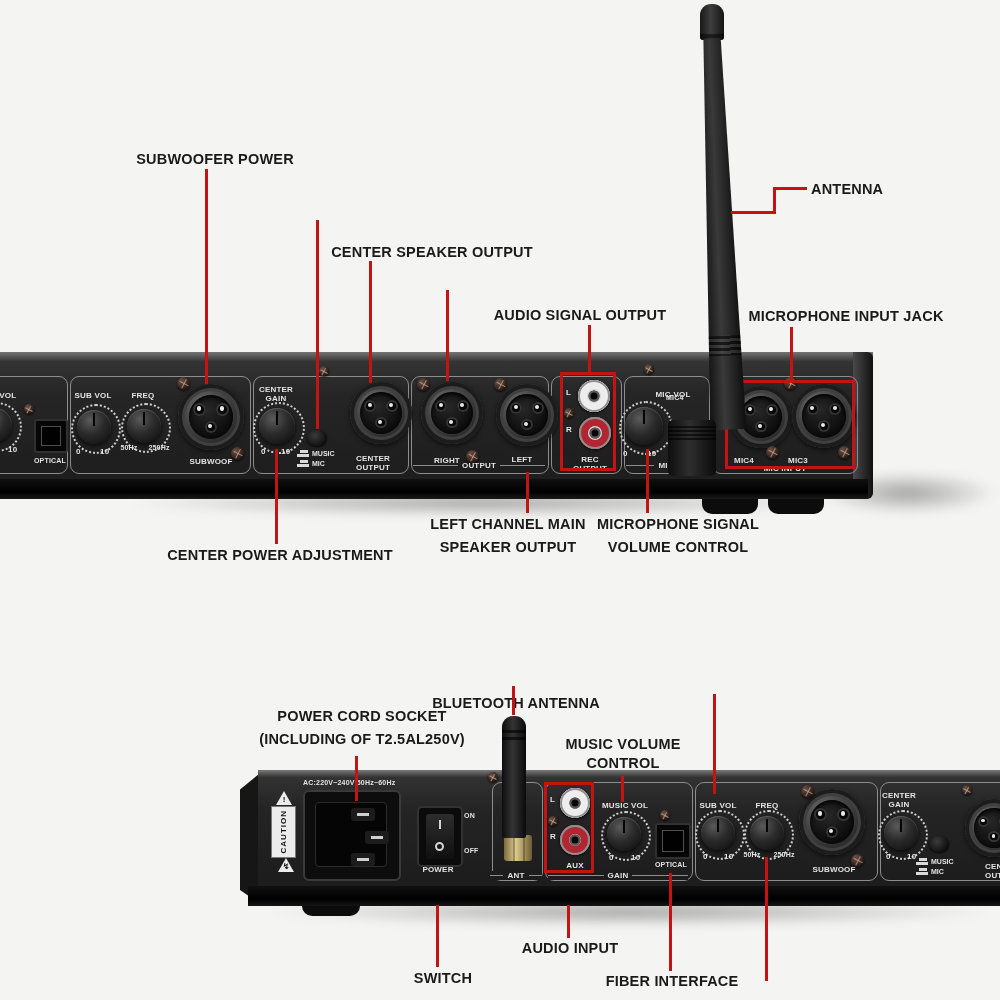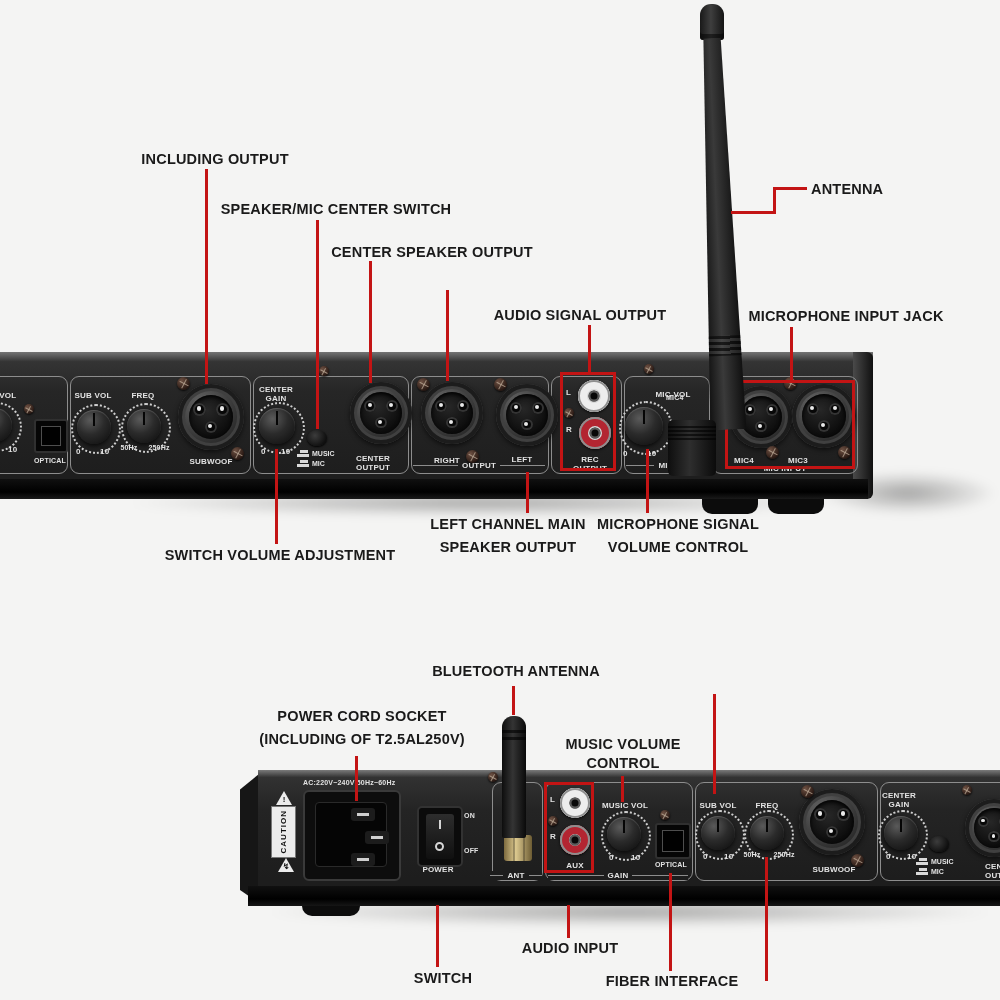--- a/index.html
+++ b/index.html
@@ -210,45 +210,44 @@
       <div class="a" style="left:0;top:298px;width:100%;height:20px;
            background:repeating-linear-gradient(180deg,rgba(0,0,0,.55) 0 3px,rgba(255,255,255,.06) 3px 6px)"></div>
     </div>
     <div class="a" style="left:668px;top:420px;width:48px;height:56px;border-radius:5px;
                 background:linear-gradient(90deg,#0e0e0e,#2e2e2e 45%,#0b0b0b)">
       <div class="a" style="left:0;top:6px;width:100%;height:14px;
            background:repeating-linear-gradient(180deg,rgba(0,0,0,.6) 0 2px,transparent 2px 4px)"></div>
     </div>
   </div>
 
-  <div class="callout cc" style="left:215px;top:150px">INCLUDING OUTPUT</div>
+  <div class="callout cc" style="left:215px;top:150px">SUBWOOFER POWER</div>
   <div class="vl" style="left:205px;top:169px;height:215px"></div>
 
-  <div class="callout cc" style="left:336px;top:200px">SPEAKER/MIC CENTER SWITCH</div>
   <div class="vl" style="left:316px;top:220px;height:209px"></div>
 
   <div class="callout cc" style="left:432px;top:243px">CENTER SPEAKER OUTPUT</div>
   <div class="vl" style="left:369px;top:261px;height:122px"></div>
 
   <div class="vl" style="left:446px;top:290px;height:91px"></div>
 
   <div class="callout cc" style="left:580px;top:306px">AUDIO SIGNAL OUTPUT</div>
   <div class="vl" style="left:588px;top:325px;height:50px"></div>
   <div class="hbox" style="left:560px;top:372px;width:56px;height:99px"></div>
 
   <div class="callout" style="left:811px;top:180px">ANTENNA</div>
   <div class="hl" style="left:773px;top:187px;width:34px"></div>
   <div class="vl" style="left:773px;top:187px;height:27px"></div>
   <div class="hl" style="left:731px;top:211px;width:45px"></div>
 
   <div class="callout cc" style="left:846px;top:307px">MICROPHONE INPUT JACK</div>
   <div class="vl" style="left:790px;top:327px;height:56px"></div>
   <div class="hbox" style="left:725px;top:380px;width:130px;height:89px"></div>
 
-  <div class="callout cc" style="left:280px;top:546px">SWITCH VOLUME ADJUSTMENT</div>
+  <div class="callout cc" style="left:280px;top:546px">CENTER POWER ADJUSTMENT</div>
   <div class="vl" style="left:275px;top:449px;height:95px"></div>
 
   <div class="callout cc" style="left:508px;top:515px">LEFT CHANNEL MAIN</div>
   <div class="callout cc" style="left:508px;top:538px">SPEAKER OUTPUT</div>
   <div class="vl" style="left:526px;top:472px;height:41px"></div>
 
   <div class="callout cc" style="left:678px;top:515px">MICROPHONE SIGNAL</div>
   <div class="callout cc" style="left:678px;top:538px">VOLUME CONTROL</div>
   <div class="vl" style="left:646px;top:449px;height:64px"></div>
 
@@ -376,21 +375,21 @@
   <div class="xlr" style="left:965px;top:799px;width:58px;height:58px">
     <div class="xin"></div>
       <div class="pin pa"></div>
       <div class="pin pb"></div>
       <div class="pin pp"></div>
   </div>
   <div class="ptx pc p2" style="left:1002px;top:862px">
     <span>CENTER</span><br><span>OUTPUT</span></div>
   <div class="screw sm" style="left:962px;top:785px"></div>
 
-  <div class="callout cc" style="left:516px;top:662px">BLUETOOTH ANTENNA</div>
+  <div class="callout cc" style="left:516px;top:694px">BLUETOOTH ANTENNA</div>
   <div class="vl" style="left:512px;top:686px;height:29px"></div>
 
   <div class="vl" style="left:713px;top:694px;height:100px"></div>
 
   <div class="callout cc" style="left:362px;top:707px">POWER CORD SOCKET</div>
   <div class="callout cc" style="left:362px;top:730px">(INCLUDING OF T2.5AL250V)</div>
   <div class="vl" style="left:355px;top:756px;height:45px"></div>
 
   <div class="callout cc" style="left:623px;top:735px">MUSIC VOLUME</div>
   <div class="callout cc" style="left:623px;top:754px">CONTROL</div>

